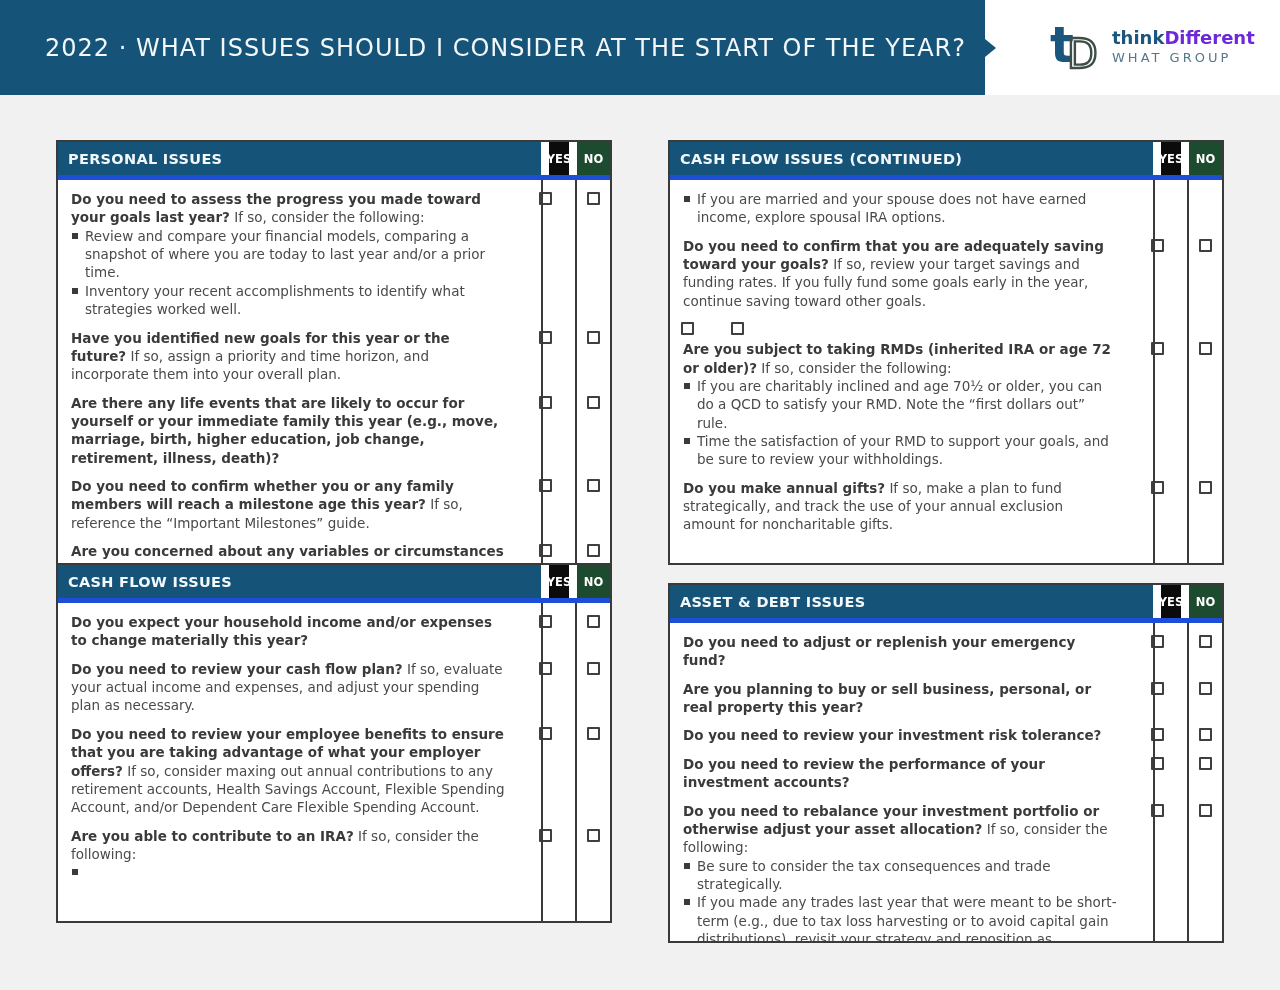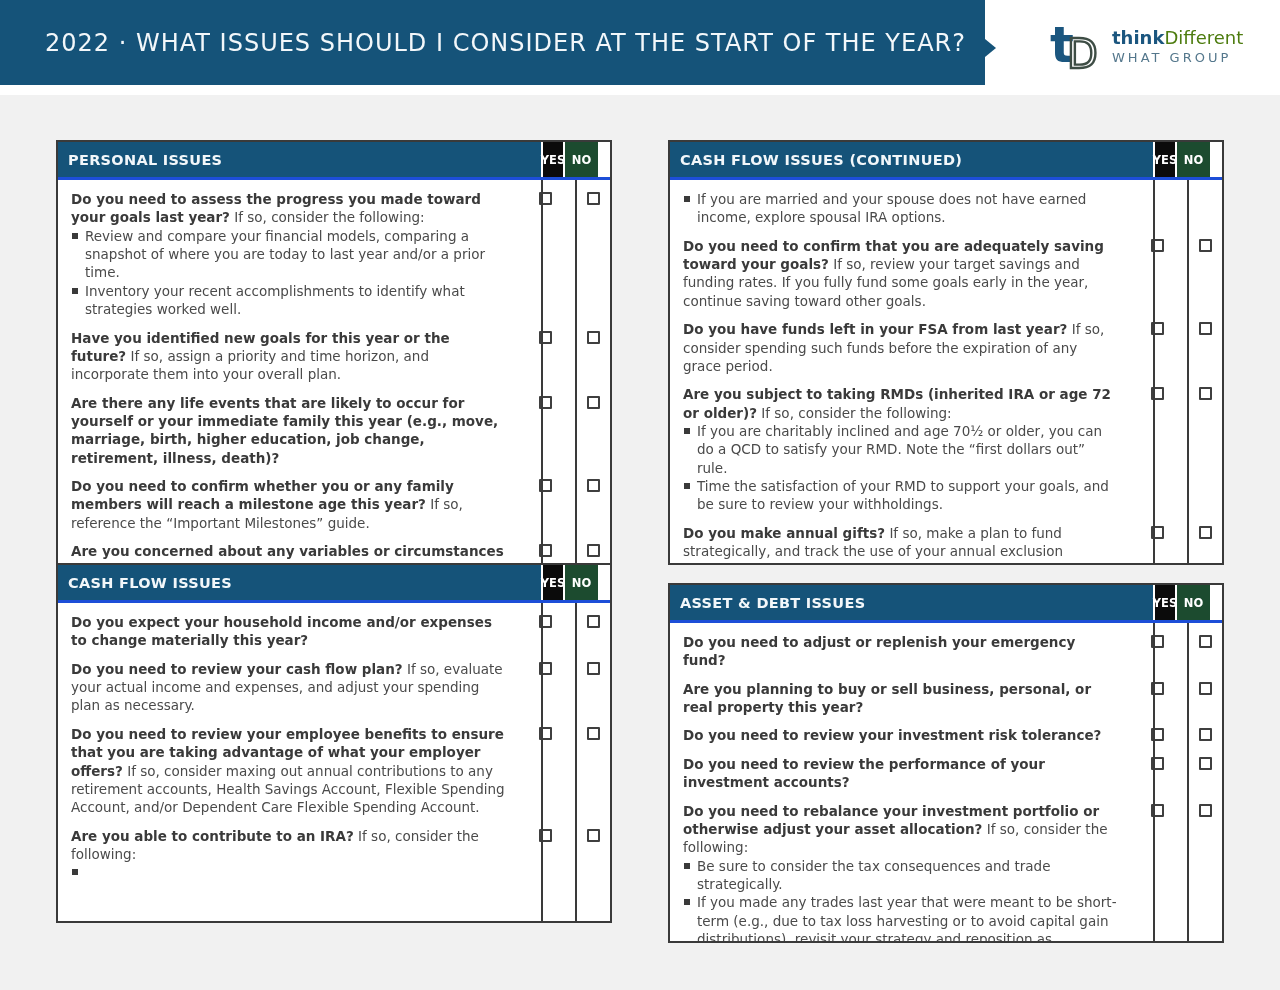--- a/index.html
+++ b/index.html
@@ -6,45 +6,45 @@
   html,body { width:1280px; height:990px; }
   body {
     font-family:"DejaVu Sans","Liberation Sans",sans-serif;
     background:#f1f1f1; position:relative; overflow:hidden;
   }
   .page { position:absolute; inset:0; }
 
   
   .header-wrap { position:absolute; left:0; top:0; width:1280px; height:95px; background:#ffffff; }
   .header-blue {
-    position:absolute; left:0; top:0; width:985px; height:85px;
+    position:absolute; left:0; top:0; width:985px; height:95px;
     background:var(--blue,#155379); display:flex; align-items:center;
   }
   .header-blue h1 {
     color:#f2f7fa; font-size:24px; font-weight:400; letter-spacing:1px;
     padding-left:45px; white-space:nowrap;
   }
   .header-arrow {
     position:absolute; left:985px; top:50%; transform:translateY(-50%);
     width:0; height:0; border-left:11px solid var(--blue,#155379);
     border-top:9px solid transparent; border-bottom:9px solid transparent;
   }
   .logo { position:absolute; left:1050px; top:18px; display:flex; align-items:center; gap:8px; }
   .logo-text { display:flex; flex-direction:column; line-height:1.15; }
   .lt-top { font-size:18px; }
   .lt-bold { font-weight:700; color:#1b567f; }
-  .lt-reg { font-weight:400; color:#4d7c0f; }
+  .lt-reg { font-weight:700; color:#6d28d9; }
   .lt-sub { font-size:13px; letter-spacing:3px; color:#54778c; margin-top:2px; }
 
   
   .panel {
     position:absolute; background:#ffffff; border:2px solid #3a3a3a;
     display:flex; flex-direction:column;
   }
-  .panel-header { display:flex; height:38px; flex:0 0 38px; border-bottom:3px solid #1d4ed8; }
+  .panel-header { display:flex; height:38px; flex:0 0 38px; border-bottom:5px solid #1d4ed8;justify-content:space-between; }
   .ph-title {
     width:calc(100% - 69px); background:var(--blue,#155379); color:#f2f7fa;
     font-weight:700; font-size:14.5px; letter-spacing:.3px;
     display:flex; align-items:center; padding-left:10px;
   }
   .ph-yes, .ph-no {
     color:#fff; font-weight:700; font-size:11.5px;
     display:flex; align-items:center; justify-content:center;
     border-left:2px solid #ffffff;
   }
@@ -180,21 +180,20 @@
           <div class="q-row">
             <div class="q-text"><b>Do you need to confirm that you are adequately saving toward your goals?</b> <span>If so, review your target savings and funding rates. If you fully fund some goals early in the year, continue saving toward other goals.</span></div>
             <div class="q-yes">
               <div class="checkbox"></div>
             </div>
             <div class="q-no">
               <div class="checkbox"></div>
             </div>
           </div>
           <div class="q-row">
-            <div class="q-text"><b>Do you have funds left in your FSA from last year?</b> <span>If so, consider spending such funds before the expiration of any grace period.</span></div>
             <div class="q-yes">
               <div class="checkbox"></div>
             </div>
             <div class="q-no">
               <div class="checkbox"></div>
             </div>
           </div>
           <div class="q-row">
             <div class="q-text"><b>Are you subject to taking RMDs (inherited IRA or age 72 or older)?</b> <span>If so, consider the following:</span><div class="bullet"><span class="bmark"></span><span>If you are charitably inclined and age 70½ or older, you can do a QCD to satisfy your RMD. Note the “first dollars out” rule.</span></div><div class="bullet"><span class="bmark"></span><span>Time the satisfaction of your RMD to support your goals, and be sure to review your withholdings.</span></div></div>
             <div class="q-yes">

